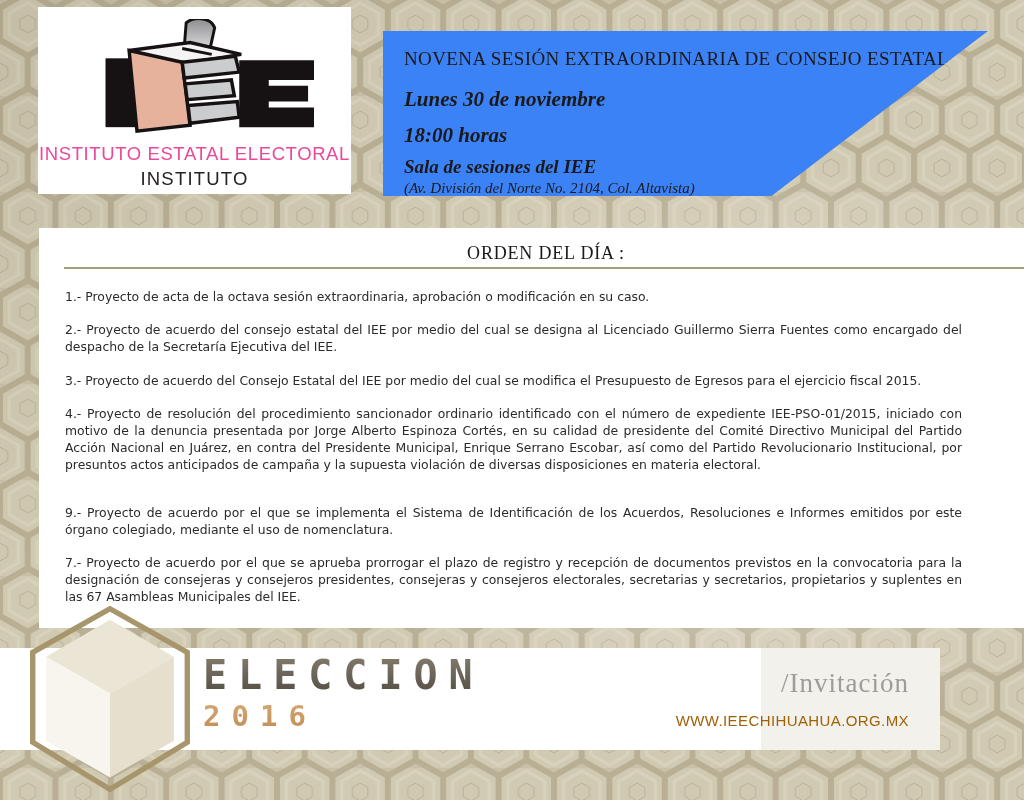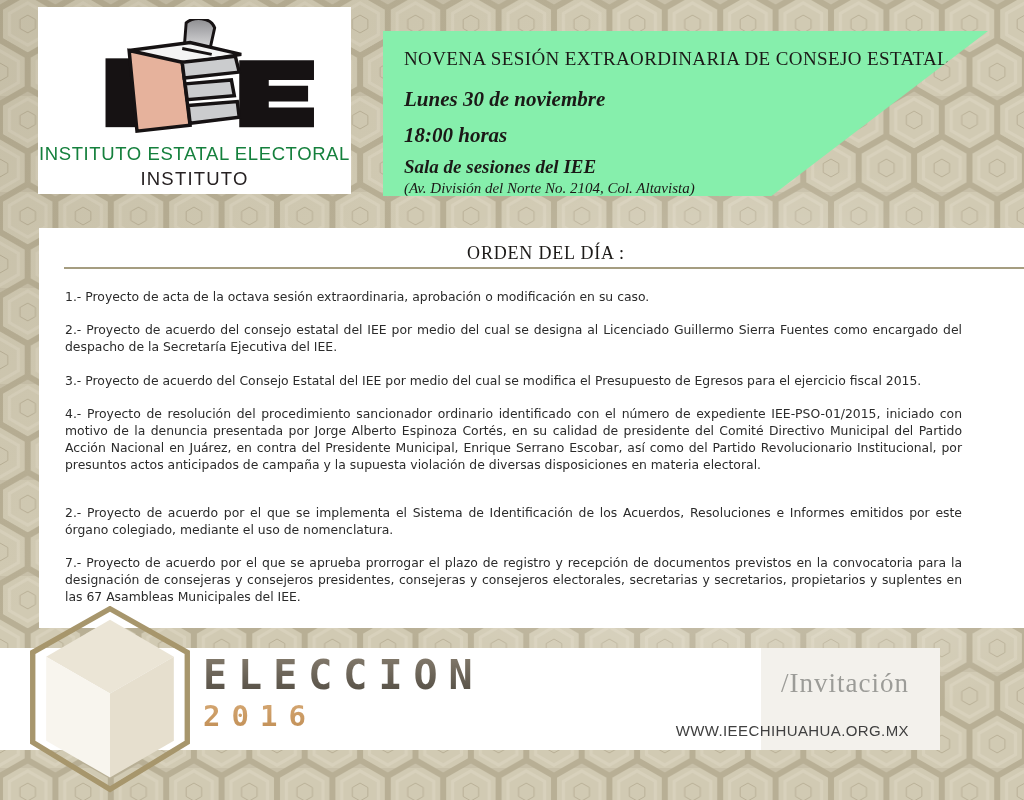--- a/index.html
+++ b/index.html
@@ -9,25 +9,25 @@
   .bg-glow{position:absolute;inset:0;
     background:
       radial-gradient(ellipse 620px 420px at 72% 56%, rgba(255,255,255,.38), rgba(255,255,255,0) 70%),
       linear-gradient(135deg, rgba(90,80,55,.10), rgba(90,80,55,0) 35%);
     pointer-events:none;}
 
   
   .logo-card{position:absolute;left:38px;top:7px;width:313px;height:187px;background:#fff;
              display:flex;flex-direction:column;align-items:center;}
   .logo-mark{margin-top:12px;}
-  .inst-1{font-size:18.5px;letter-spacing:.6px;color:#15803d;margin-top:6px;}
+  .inst-1{font-size:18.5px;letter-spacing:.6px;color:#ec4899;margin-top:6px;}
   .inst-2{font-size:18.5px;letter-spacing:1.2px;color:#262122;margin-top:3px;}
 
   
-  .header-card{position:absolute;left:383px;top:31px;width:605px;height:165px;background:#86efac;
+  .header-card{position:absolute;left:383px;top:31px;width:605px;height:165px;background:#3b82f6;
                clip-path:polygon(0 0,100% 0,64.2% 100%,0 100%);
                padding:0;box-sizing:border-box;color:#1b1917;}
   .session-title{font-family:"Liberation Serif",serif;font-size:19px;letter-spacing:.4px;
                  margin:17px 0 0 21px;white-space:nowrap;}
   .session-date{font-family:"Liberation Serif",serif;font-style:italic;font-weight:bold;
                 font-size:21px;margin:17px 0 0 21px;}
   .session-time{font-family:"Liberation Serif",serif;font-style:italic;font-weight:bold;
                 font-size:21px;margin:11px 0 0 21px;}
   .session-venue{font-family:"Liberation Serif",serif;font-style:italic;font-weight:bold;
                  font-size:19px;margin:8px 0 0 21px;}
@@ -53,21 +53,21 @@
   .brand-title{font-family:"DejaVu Sans Mono",monospace;font-weight:bold;font-size:40px;
                line-height:38px;letter-spacing:11px;color:#6c6356;
                background:linear-gradient(180deg,#837a6c,#544e44);
                -webkit-background-clip:text;background-clip:text;-webkit-text-fill-color:transparent;}
   .brand-year{font-family:"DejaVu Sans Mono",monospace;font-weight:bold;font-size:29px;
               line-height:40px;letter-spacing:11px;color:#c9995f;margin-top:2px;
               background:linear-gradient(180deg,#d9ac78,#bd8a50);
               -webkit-background-clip:text;background-clip:text;-webkit-text-fill-color:transparent;}
   .footer-right{position:absolute;right:31px;top:20px;text-align:right;}
   .invitation{font-family:"Liberation Serif",serif;font-size:27px;color:#9c9c98;letter-spacing:1px;}
-  .website{font-size:15px;color:#404040;letter-spacing:.4px;margin-top:23px;}
+  .website{font-size:15px;color:#a16207;letter-spacing:.4px;margin-top:13px;}
 
   .cube{position:absolute;left:26px;top:606px;}
 </style>
 </head>
 <body>
 
 <div class="stage">
 
   <svg class="bg-svg" width="1024" height="800" aria-hidden="true">
     <defs>
@@ -129,21 +129,21 @@
     <div class="agenda-heading">ORDEN DEL DÍA :</div>
     <div class="agenda-rule"></div>
     <div class="agenda-cols">
       <div class="agenda-col">
         <p>1.- Proyecto de acta de la octava sesión extraordinaria, aprobación o modificación en su caso.</p>
         <p>2.- Proyecto de acuerdo del consejo estatal del IEE por medio del cual se designa al Licenciado Guillermo Sierra Fuentes como encargado del despacho de la Secretaría Ejecutiva del IEE.</p>
         <p>3.- Proyecto de acuerdo del Consejo Estatal  del IEE por medio del cual se modifica el Presupuesto de Egresos para el ejercicio fiscal 2015.</p>
         <p>4.- Proyecto de resolución del procedimiento sancionador ordinario identificado con el número de expediente IEE-PSO-01/2015, iniciado con motivo de la denuncia presentada por Jorge Alberto Espinoza Cortés, en su calidad de presidente del Comité Directivo Municipal del Partido Acción Nacional en Juárez, en contra del Presidente Municipal, Enrique Serrano Escobar, así como del Partido Revolucionario Institucional, por presuntos actos anticipados de campaña y la supuesta violación de diversas disposiciones en materia electoral.</p>
       </div>
       <div class="agenda-col">
-        <p>2.- Proyecto de acuerdo por el que se implementa el Sistema de Identificación de los Acuerdos, Resoluciones e Informes emitidos por este órgano colegiado, mediante el uso de nomenclatura.</p>
+        <p>9.- Proyecto de acuerdo por el que se implementa el Sistema de Identificación de los Acuerdos, Resoluciones e Informes emitidos por este órgano colegiado, mediante el uso de nomenclatura.</p>
         <p>7.- Proyecto de acuerdo por el que se aprueba prorrogar el plazo de registro y recepción de documentos previstos en la convocatoria para la designación de consejeras y consejeros presidentes, consejeras y consejeros electorales, secretarias y secretarios, propietarios y suplentes en las 67 Asambleas Municipales del IEE.</p>
       </div>
     </div>
   </div>
 
   <div class="footer-strip">
     <div class="footer-tint"></div>
     <div class="brand">
       <div class="brand-title">ELECCIÓN</div>
       <div class="brand-year">2016</div>

